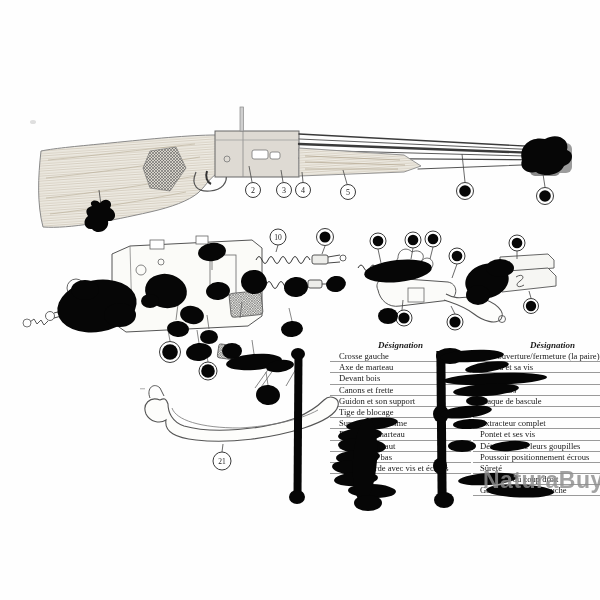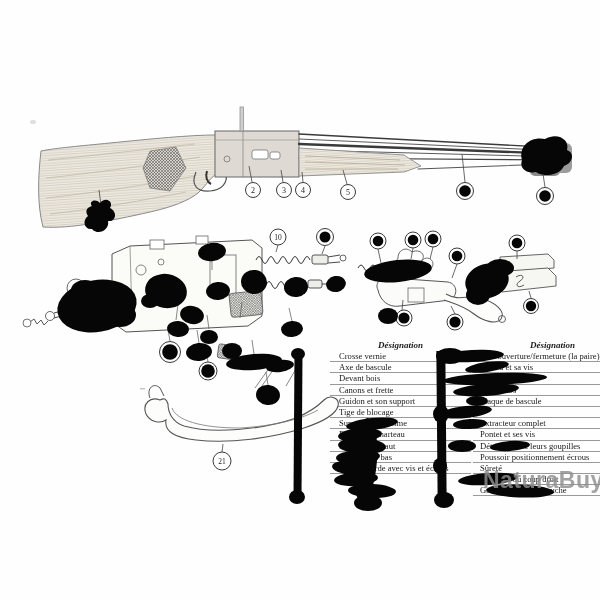--- a/index.html
+++ b/index.html
@@ -19,22 +19,22 @@
              font-family:"Liberation Sans",sans-serif;font-weight:700;font-size:23px;
              color:#8f8f8f;opacity:.82;letter-spacing:.5px;}
 </style>
 </head>
 <body>
 
 <div class="stage">
 
   <div class="ptable left">
     <div class="thead">Désignation</div>
-    <div class="trow">Crosse vernie</div>
-    <div class="trow">Axe de bascule</div>
+    <div class="trow">Crosse gauche</div>
+    <div class="trow">Axe de marteau</div>
     <div class="trow">Devant bois</div>
     <div class="trow">Canons et frette</div>
     <div class="trow">Guidon et son support</div>
     <div class="trow">Tige de blocage</div>
     <div class="trow">Support mécanisme</div>
     <div class="trow">Ressort de marteau</div>
     <div class="trow">Marteau du haut</div>
     <div class="trow">Marteau du bas</div>
     <div class="trow">Double garde avec vis et écrous</div>
   </div>

